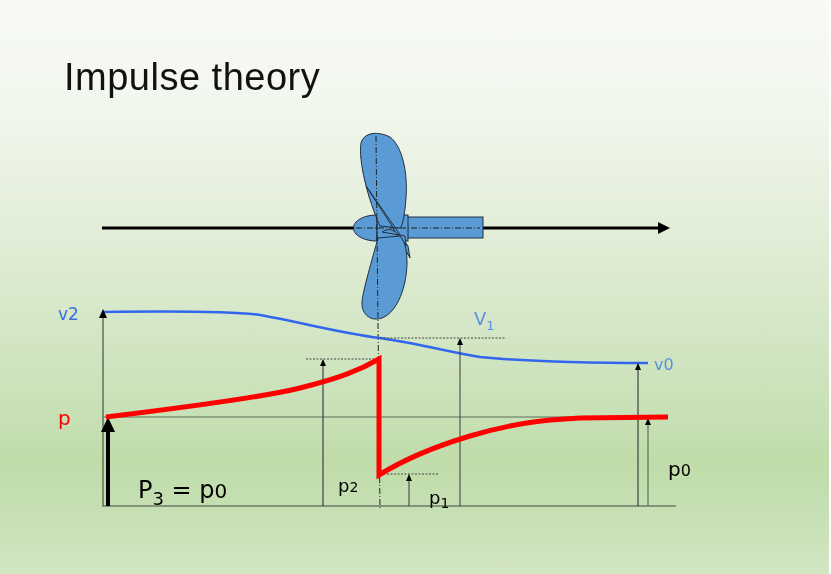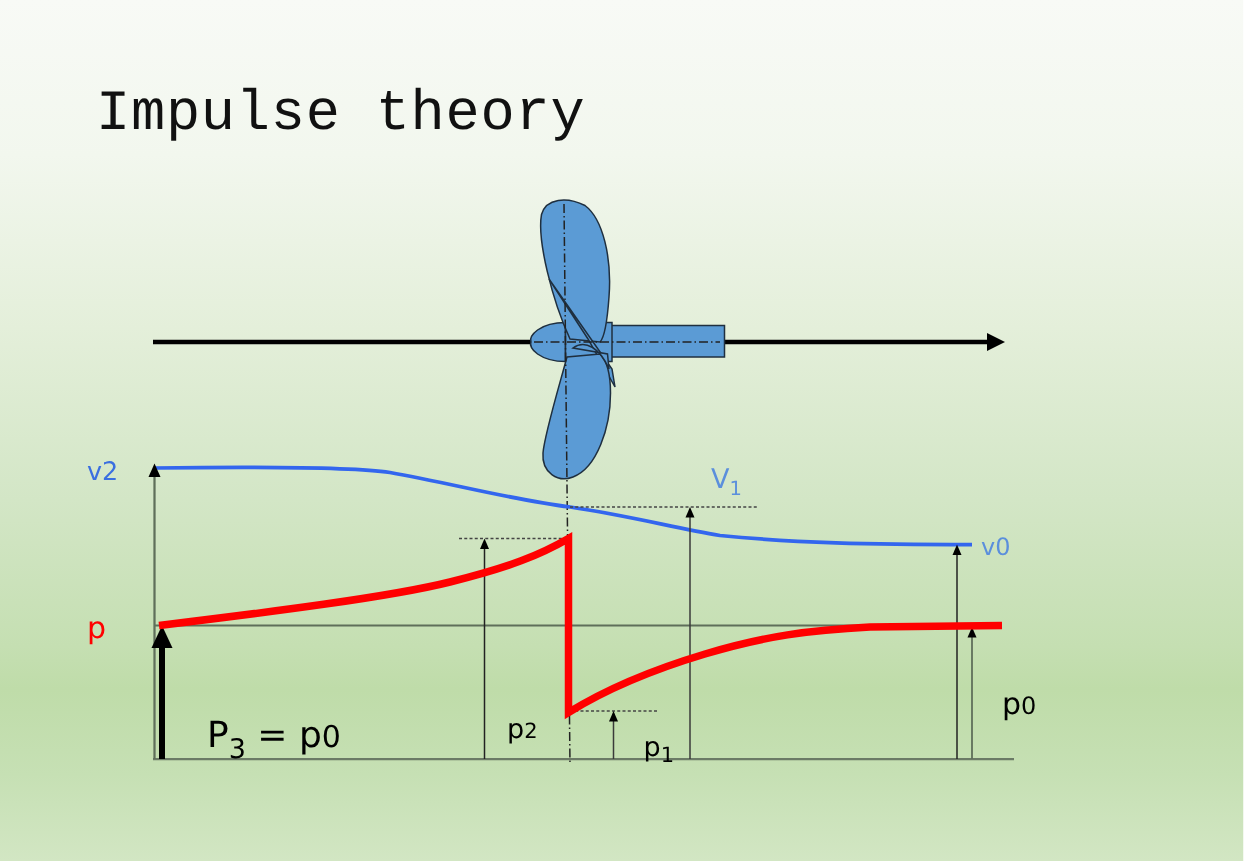--- a/index.html
+++ b/index.html
@@ -31,21 +31,21 @@
     .edge {
       position: absolute;
       left: 829px; top: 0;
       width: 2px; height: 574px;
       background: #ffffff;
     }
     .title {
       position: absolute;
       left: 64px;
       top: 58px;
-      font-family: Liberation Mono, monospace;
+      font-family: Liberation Sans, sans-serif;
       font-weight: 200;
       font-size: 38px;
       letter-spacing: 0.5px;
       color: #111111;
       margin: 0;
       line-height: 1;
     }
     svg.diagram {
       position: absolute;
       left: 0; top: 0;

